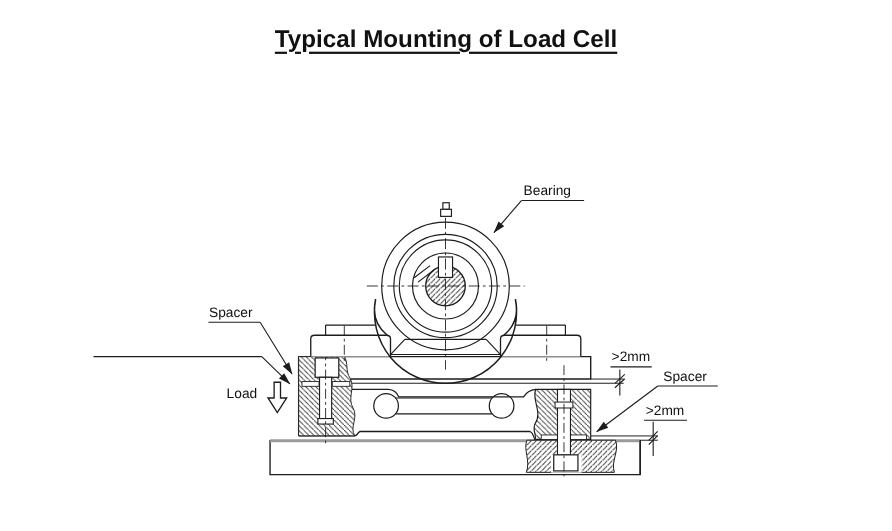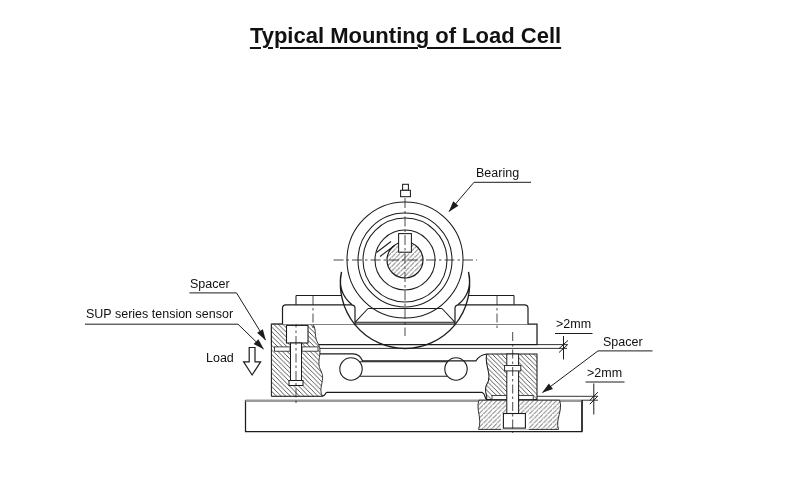--- a/index.html
+++ b/index.html
@@ -141,19 +141,18 @@
       <path d="M238,324.2 L263.5,349" marker-end="url(#arr)"></path>
       <path d="M598,350.9 H652.5"></path>
       <path d="M598,350.9 L542.5,392.5" marker-end="url(#arr)"></path>
     </g>
 
     <path d="M249.2,347.5 V361.8 H243.6 L252.1,375 L260.6,361.8 H255 V347.5 Z" fill="#ffffff" stroke="#1c1c1c" stroke-width="1.2"></path>
   </svg>
 
   <div class="lbl" style="left:476px;top:167px;">Bearing</div>
   <div class="lbl" style="left:190px;top:278px;">Spacer</div>
-  <div class="lbl" style="left:86px;top:308px;">SUP series tension sensor</div>
   <div class="lbl" style="left:206px;top:352px;">Load</div>
   <div class="lbl" style="left:556px;top:318px;">&gt;2mm</div>
   <div class="lbl" style="left:603px;top:336px;">Spacer</div>
   <div class="lbl" style="left:587px;top:367px;">&gt;2mm</div>
 
 </div>
 
 </body></html>

